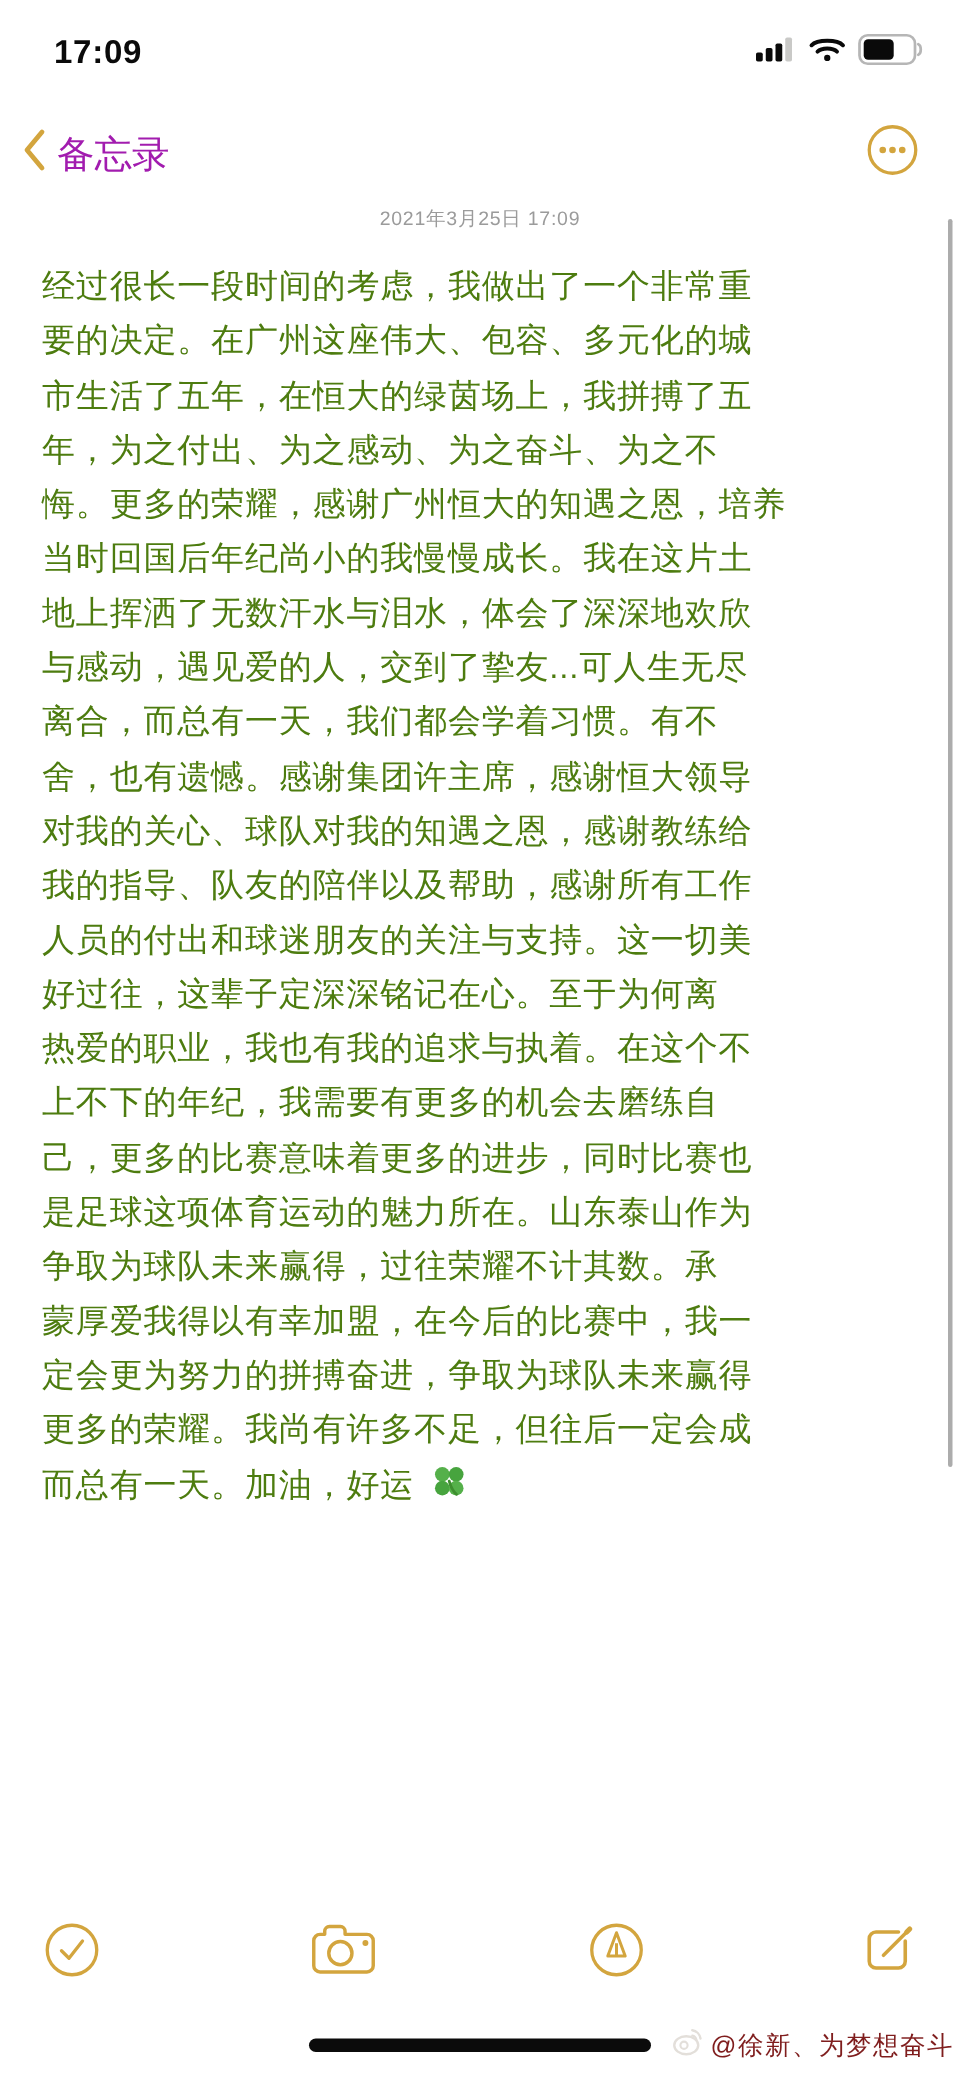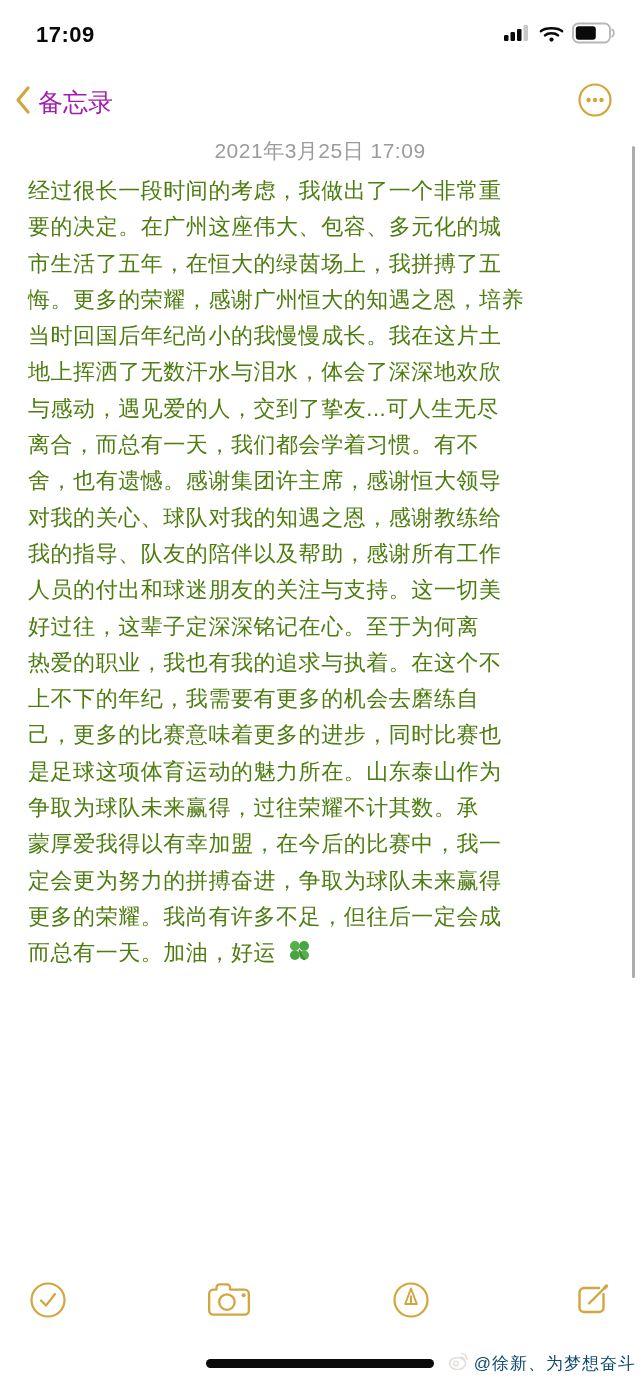--- a/index.html
+++ b/index.html
@@ -19,21 +19,21 @@
   
   .nav-bar {
     position:absolute; top:82px; left:14px; right:26px; height:40px;
     display:flex; align-items:center; justify-content:space-between;
   }
   .back-btn { display:flex; align-items:center; gap:7px; cursor:pointer; }
   .back-label { font-size:25px; color:#a21caf; }
   
   .date-line {
     position:absolute; top:137px; left:0; right:0;
-    text-align:center; font-size:21px; color:#9B9B9B; letter-spacing:.5px;
+    text-align:center; font-size:13px; color:#9B9B9B; letter-spacing:.5px;
   }
   
   .note-body { position:absolute; top:173px; left:28px; right:24px; }
   .note-line {
     font-size:22px; line-height:36.3px; letter-spacing:.55px;
     color:#4d7c0f; white-space:nowrap;
   }
   .note-line .clover { vertical-align:-3px; margin-left:4px; }
   
   .scrollbar {
@@ -49,21 +49,21 @@
   .tb-btn { width:48px; height:48px; display:flex; align-items:center; justify-content:center; cursor:pointer; }
   
   .home-indicator {
     position:absolute; top:1359px; left:206px; width:228px; height:9px;
     border-radius:5px; background:#0b0b0b;
   }
   
   .watermark {
     position:absolute; top:1349px; right:4px;
     display:flex; align-items:center; gap:3px;
-    color:#0c4a6e; font-size:17px; letter-spacing:1px;
+    color:#7f1d1d; font-size:17px; letter-spacing:1px;
   }
 </style>
 </head>
 <body>
 
 <div class="screen">
 
   <div class="status-bar">
     <div class="sb-time">17:09</div>
     <div class="sb-icons">
@@ -112,20 +112,21 @@
       </span>
     </div>
   </div>
 
   <div class="date-line">2021年3月25日 17:09</div>
 
   <div class="note-body">
     <div class="note-line">经过很长一段时间的考虑，我做出了一个非常重</div>
     <div class="note-line">要的决定。在广州这座伟大、包容、多元化的城</div>
     <div class="note-line">市生活了五年，在恒大的绿茵场上，我拼搏了五</div>
+    <div class="note-line">年，为之付出、为之感动、为之奋斗、为之不</div>
     <div class="note-line">悔。更多的荣耀，感谢广州恒大的知遇之恩，培养</div>
     <div class="note-line">当时回国后年纪尚小的我慢慢成长。我在这片土</div>
     <div class="note-line">地上挥洒了无数汗水与泪水，体会了深深地欢欣</div>
     <div class="note-line">与感动，遇见爱的人，交到了挚友...可人生无尽</div>
     <div class="note-line">离合，而总有一天，我们都会学着习惯。有不</div>
     <div class="note-line">舍，也有遗憾。感谢集团许主席，感谢恒大领导</div>
     <div class="note-line">对我的关心、球队对我的知遇之恩，感谢教练给</div>
     <div class="note-line">我的指导、队友的陪伴以及帮助，感谢所有工作</div>
     <div class="note-line">人员的付出和球迷朋友的关注与支持。这一切美</div>
     <div class="note-line">好过往，这辈子定深深铭记在心。至于为何离</div>

